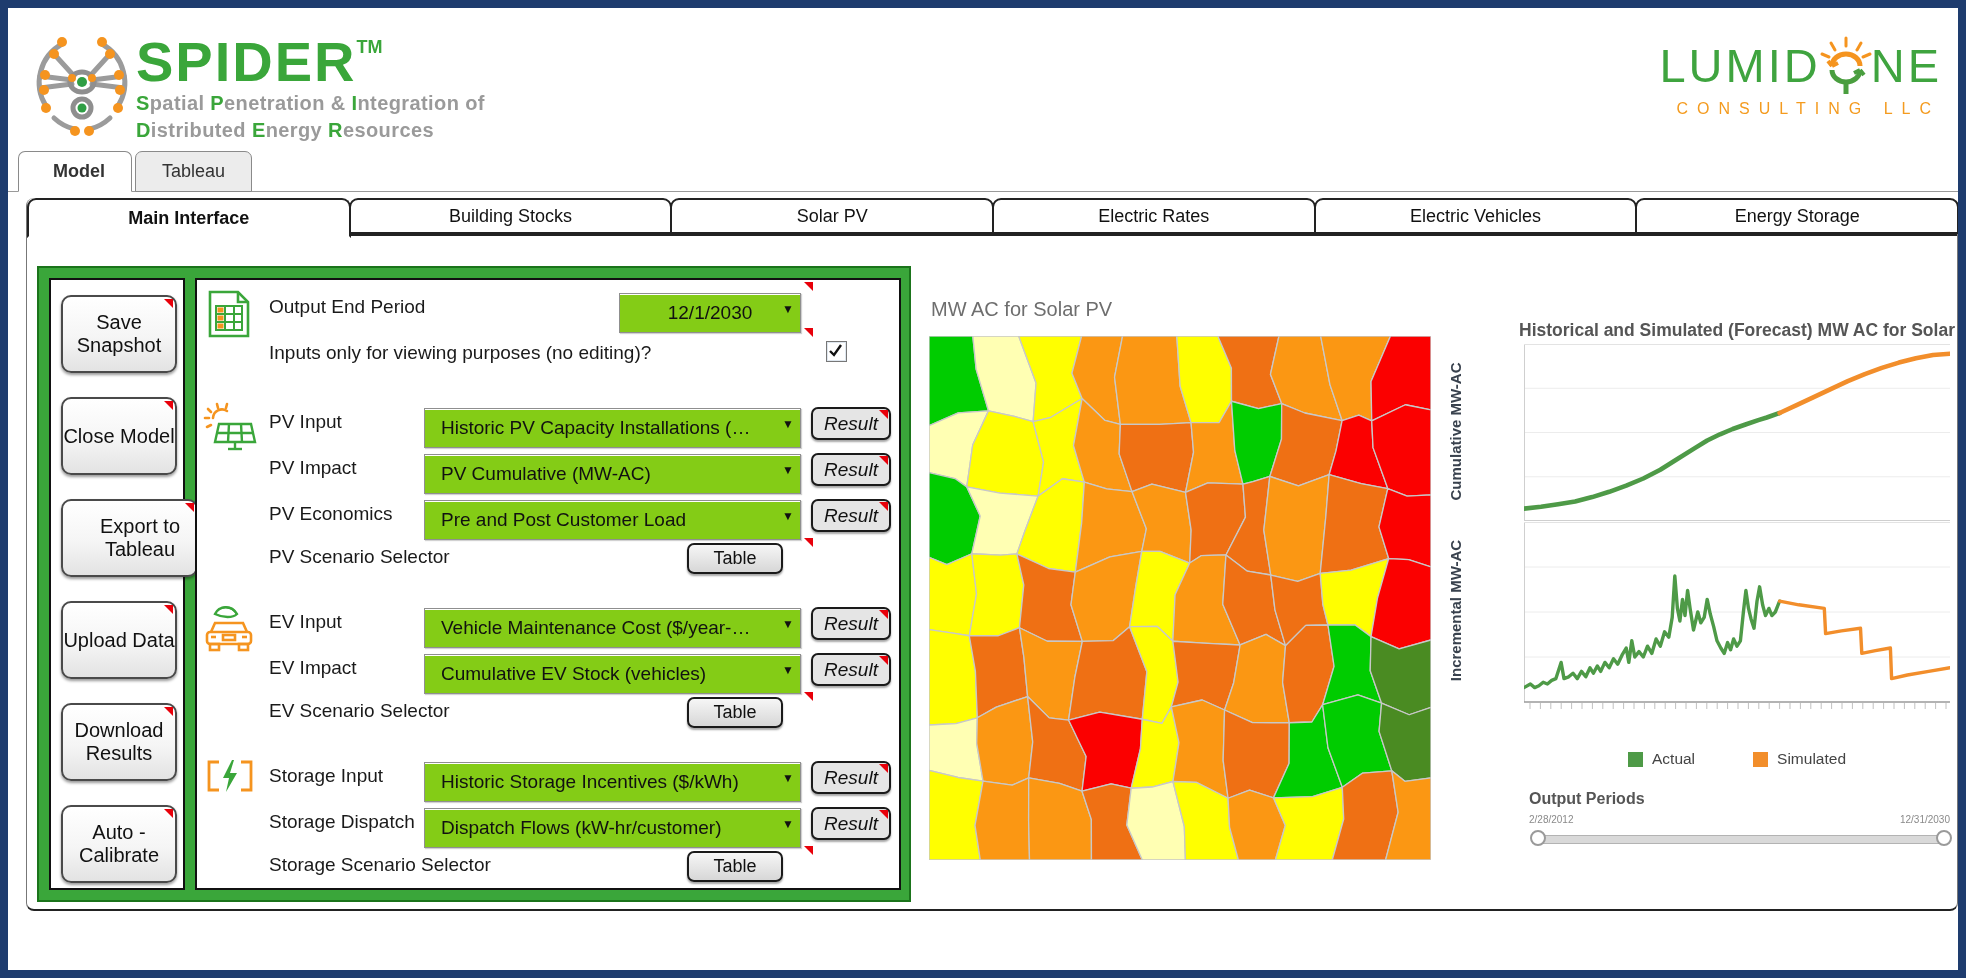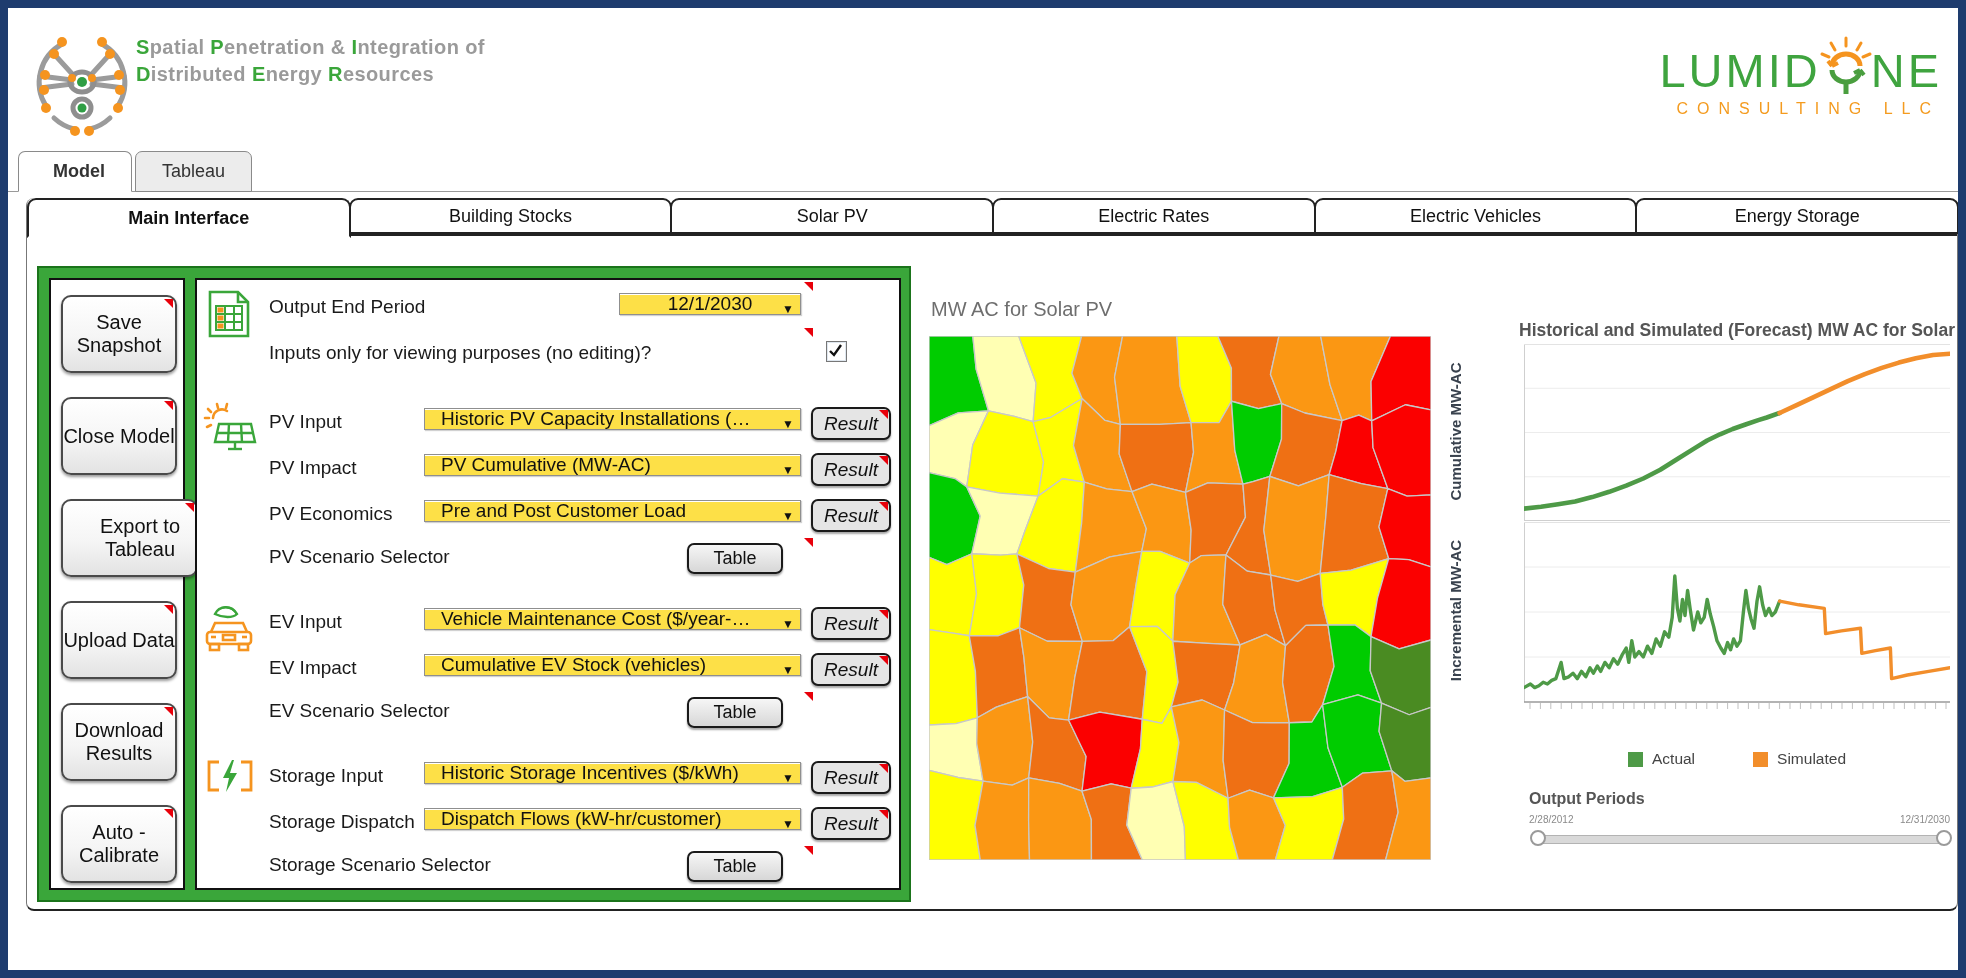--- a/index.html
+++ b/index.html
@@ -7,21 +7,21 @@
 
   
   #spider-logo{position:absolute;left:24px;top:22px;width:100px;height:106px;}
   #brand-text{position:absolute;left:128px;top:26px;}
   .brand-name{font-size:56px;font-weight:bold;color:#3aա;}
   .brand-name{color:#3aa63a;letter-spacing:2px;line-height:1;}
   .brand-name sup{font-size:18px;font-weight:bold;vertical-align:28px;letter-spacing:0;}
   .tagline{font-size:20px;font-weight:bold;color:#9a9a9a;line-height:1.35;letter-spacing:.4px;}
   .tagline .g{color:#3aa63a;}
   #partner{position:absolute;right:16px;top:28px;text-align:right;}
-  .partner-name{font-size:47px;color:#3fa43f;letter-spacing:3px;line-height:1;display:flex;align-items:flex-end;justify-content:flex-end;}
+  .partner-name{font-size:47px;color:#3fa43f;letter-spacing:3px;line-height:1;display:flex;align-items:center;justify-content:flex-end;}
   .partner-sub{font-size:16px;color:#f49b1f;letter-spacing:9px;margin-top:6px;padding-right:2px;}
 
   
   #tabs1{position:absolute;left:10px;top:143px;height:41px;display:flex;z-index:3;}
   #tabs1-line{position:absolute;left:0;top:183px;width:1950px;height:1px;background:#9a9a9a;}
   .tab1{min-width:112px;padding:0 26px;display:flex;align-items:center;justify-content:center;font-size:18px;color:#333;
         border:1px solid #8a8a8a;border-radius:7px 7px 0 0;background:#ececec;margin-right:3px;box-sizing:border-box;}
   .tab1.active{background:#fff;font-weight:bold;border-bottom:1px solid #fff;z-index:4;padding-left:34px;}
 
   
@@ -34,21 +34,21 @@
 
   
   #green-panel{position:absolute;left:10px;top:68px;width:874px;height:636px;background:#3aa63a;border:2px solid #1b741b;box-sizing:border-box;}
   #actions{position:absolute;left:10px;top:10px;width:136px;height:612px;background:#fff;border:2px solid #111;box-sizing:border-box;}
   .abtn{position:absolute;left:10px;width:112px;height:74px;border:2px solid #4a4a4a;border-radius:10px;
         background:linear-gradient(180deg,#ffffff 0%,#f5f5f5 55%,#e3e3e3 100%);
         box-shadow:0 2px 3px rgba(0,0,0,.4);display:flex;align-items:center;justify-content:center;text-align:center;
         font-size:20px;line-height:1.15;color:#111;cursor:pointer;}
   #controls{position:absolute;left:156px;top:10px;width:706px;height:612px;background:#fff;border:2px solid #111;box-sizing:border-box;}
   .clabel{position:absolute;font-size:19px;color:#1a1a1a;white-space:nowrap;}
-  .dd{position:absolute;height:22px;background:#fde047;border:1px solid #8f8f8f;box-shadow:inset 0 1px 0 #fff,1px 1px 1px rgba(0,0,0,.18);
+  .dd{position:absolute;height:40px;background:#84cc16;border:1px solid #8f8f8f;box-shadow:inset 0 1px 0 #fff,1px 1px 1px rgba(0,0,0,.18);
       display:flex;align-items:center;padding:0 26px 0 16px;font-size:19px;color:#111;box-sizing:border-box;white-space:nowrap;overflow:hidden;cursor:pointer;}
   .dd .arr{position:absolute;right:6px;top:8px;font-size:12px;color:#111;}
   .dd.center{justify-content:center;padding-left:26px;}
   .resbtn{position:absolute;width:80px;height:33px;background:#e5e5e5;border:2px solid #1a1a1a;border-radius:7px;
           display:flex;align-items:center;justify-content:center;font-size:19px;font-style:italic;color:#111;
           box-shadow:0 2px 2px rgba(0,0,0,.35);box-sizing:border-box;cursor:pointer;}
   .tblbtn{position:absolute;width:96px;height:31px;border:2px solid #1a1a1a;border-radius:7px;
           background:linear-gradient(180deg,#f6f6f6,#d7d7d7);display:flex;align-items:center;justify-content:center;
           font-size:18px;color:#111;box-shadow:0 2px 2px rgba(0,0,0,.35);box-sizing:border-box;cursor:pointer;}
   .rtri{position:absolute;width:0;height:0;border-top:9px solid #e8000a;border-left:9px solid transparent;}
@@ -107,20 +107,21 @@
       <circle cx="22" cy="24" r="5"></circle>
         <circle cx="78" cy="24" r="5"></circle>
       <circle cx="43" cy="101" r="5"></circle>
         <circle cx="57" cy="101" r="5"></circle>
       <circle cx="40" cy="48" r="4"></circle>
         <circle cx="60" cy="48" r="4"></circle>
     </g>
   </svg>
 
   <div id="brand-text">
+    <div class="brand-name"><span>SPIDER</span><sup>TM</sup></div>
     <div class="tagline" id="tagline1"><span class="g">S</span><span>patial </span><span class="g">P</span><span>enetration &amp; </span><span class="g">I</span><span>ntegration of</span></div>
     <div class="tagline" id="tagline2"><span class="g">D</span><span>istributed </span><span class="g">E</span><span>nergy </span><span class="g">R</span><span>esources</span></div>
   </div>
 
   <div id="partner">
     <div class="partner-name">
       <span>LUMID</span>
         <svg width="54" height="58" viewBox="0 0 54 58" style="margin:0 -2px;">
         <g stroke="#f5941f" stroke-width="3" stroke-linecap="round">
           <line x1="27" y1="2" x2="27" y2="10"></line>

